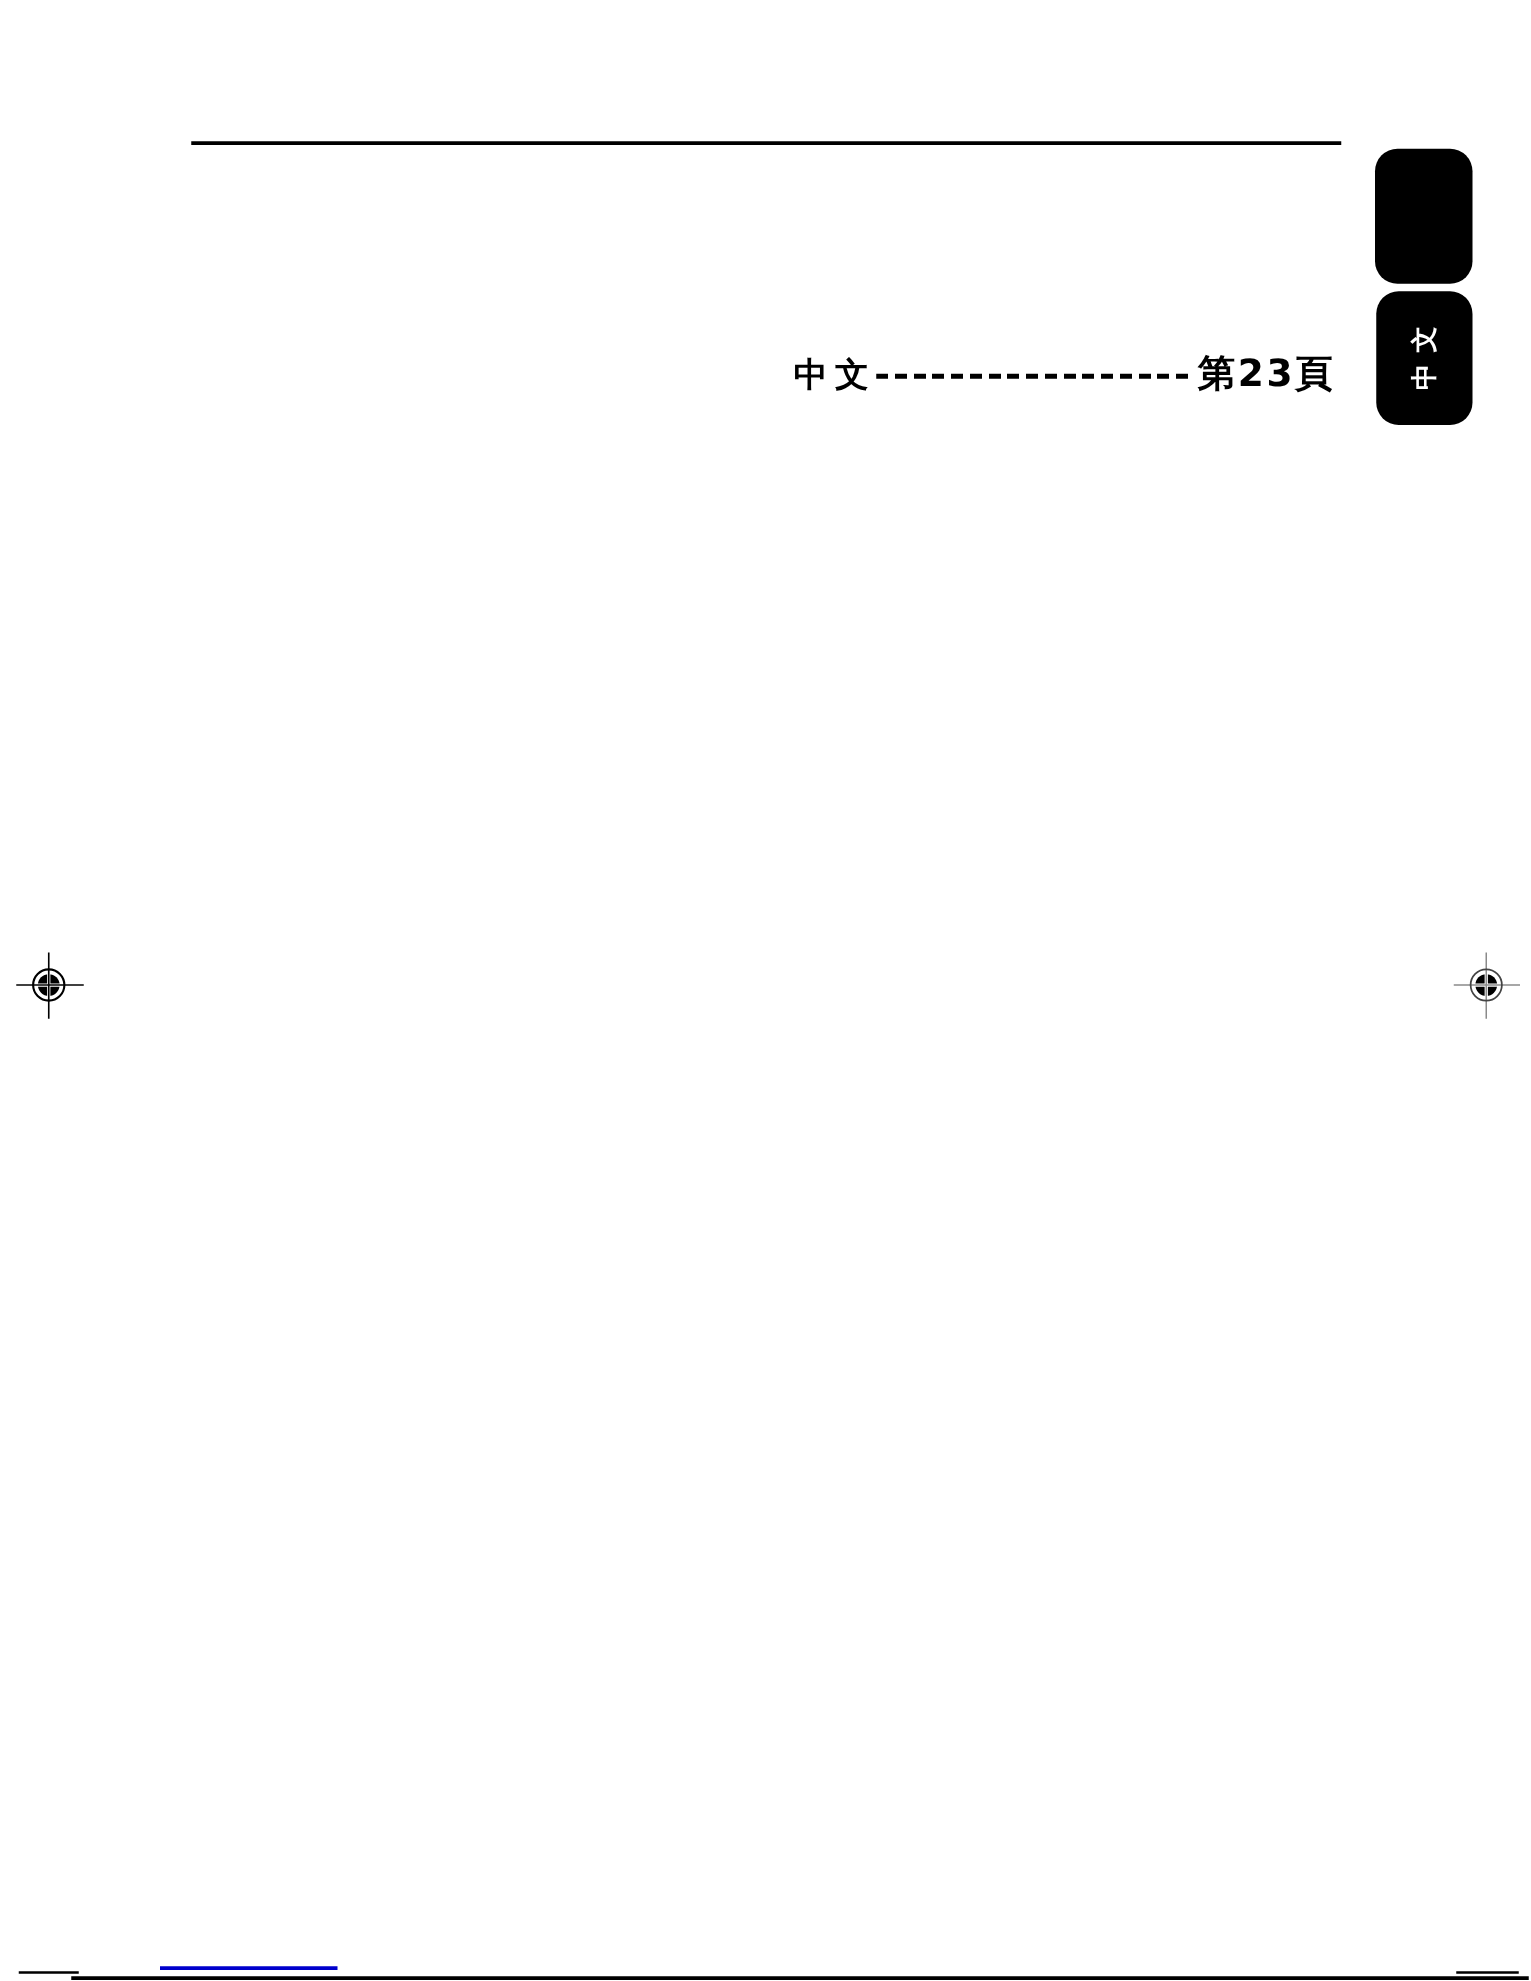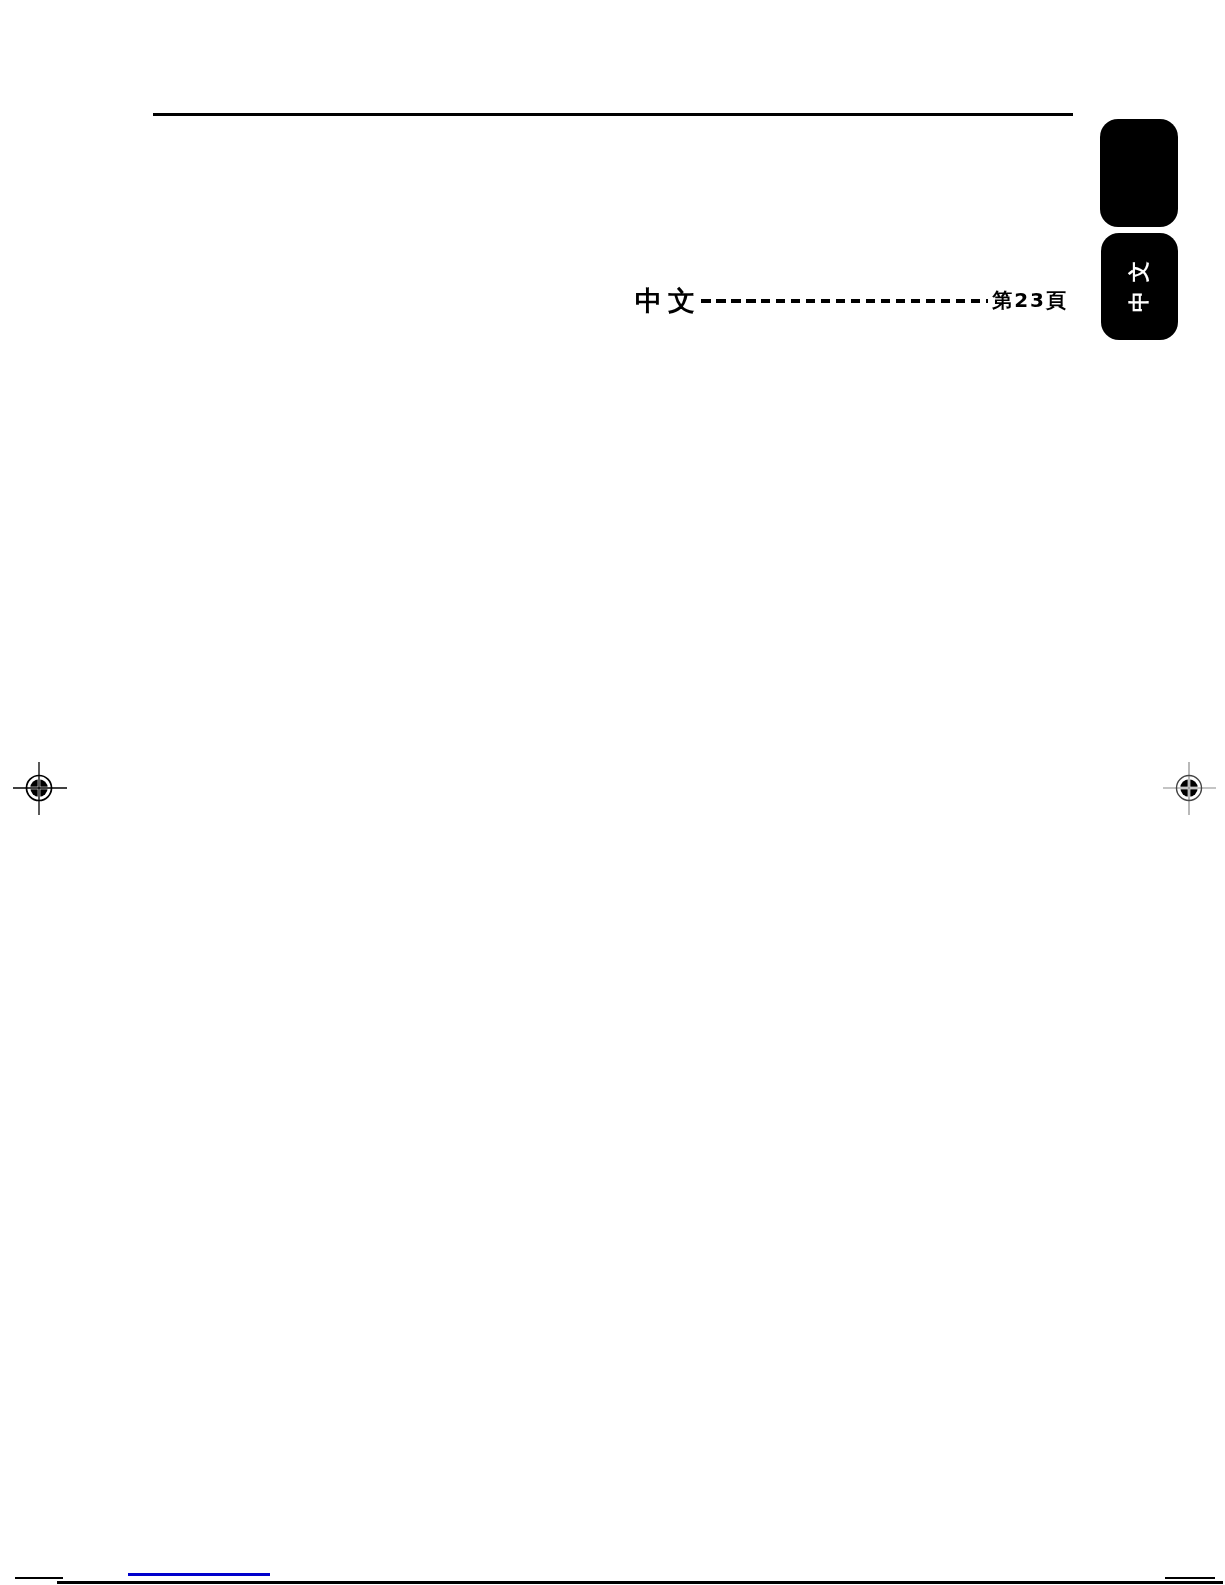--- a/index.html
+++ b/index.html
@@ -42,21 +42,21 @@
   }
   .toc-lang{
     font-size:27px;font-weight:bold;letter-spacing:6px;
     white-space:nowrap;line-height:1;
   }
   .toc-leader{
     flex:1;height:3.5px;margin:2px 4px 0 0;
     background:repeating-linear-gradient(90deg,#000 0 9.5px,transparent 9.5px 15px);
   }
   .toc-page{
-    font-size:20px;font-weight:bold;letter-spacing:2px;
+    font-size:30px;font-weight:bold;letter-spacing:2px;
     white-space:nowrap;line-height:1;
   }
   
   .regmark{position:absolute;width:60px;height:60px;}
   .regmark.left{left:9px;top:758px;}
   .regmark.right{left:1159px;top:758px;}
   
   .foot-line-left{
     position:absolute;left:15px;top:1577px;width:48px;height:2px;background:#000;
   }

